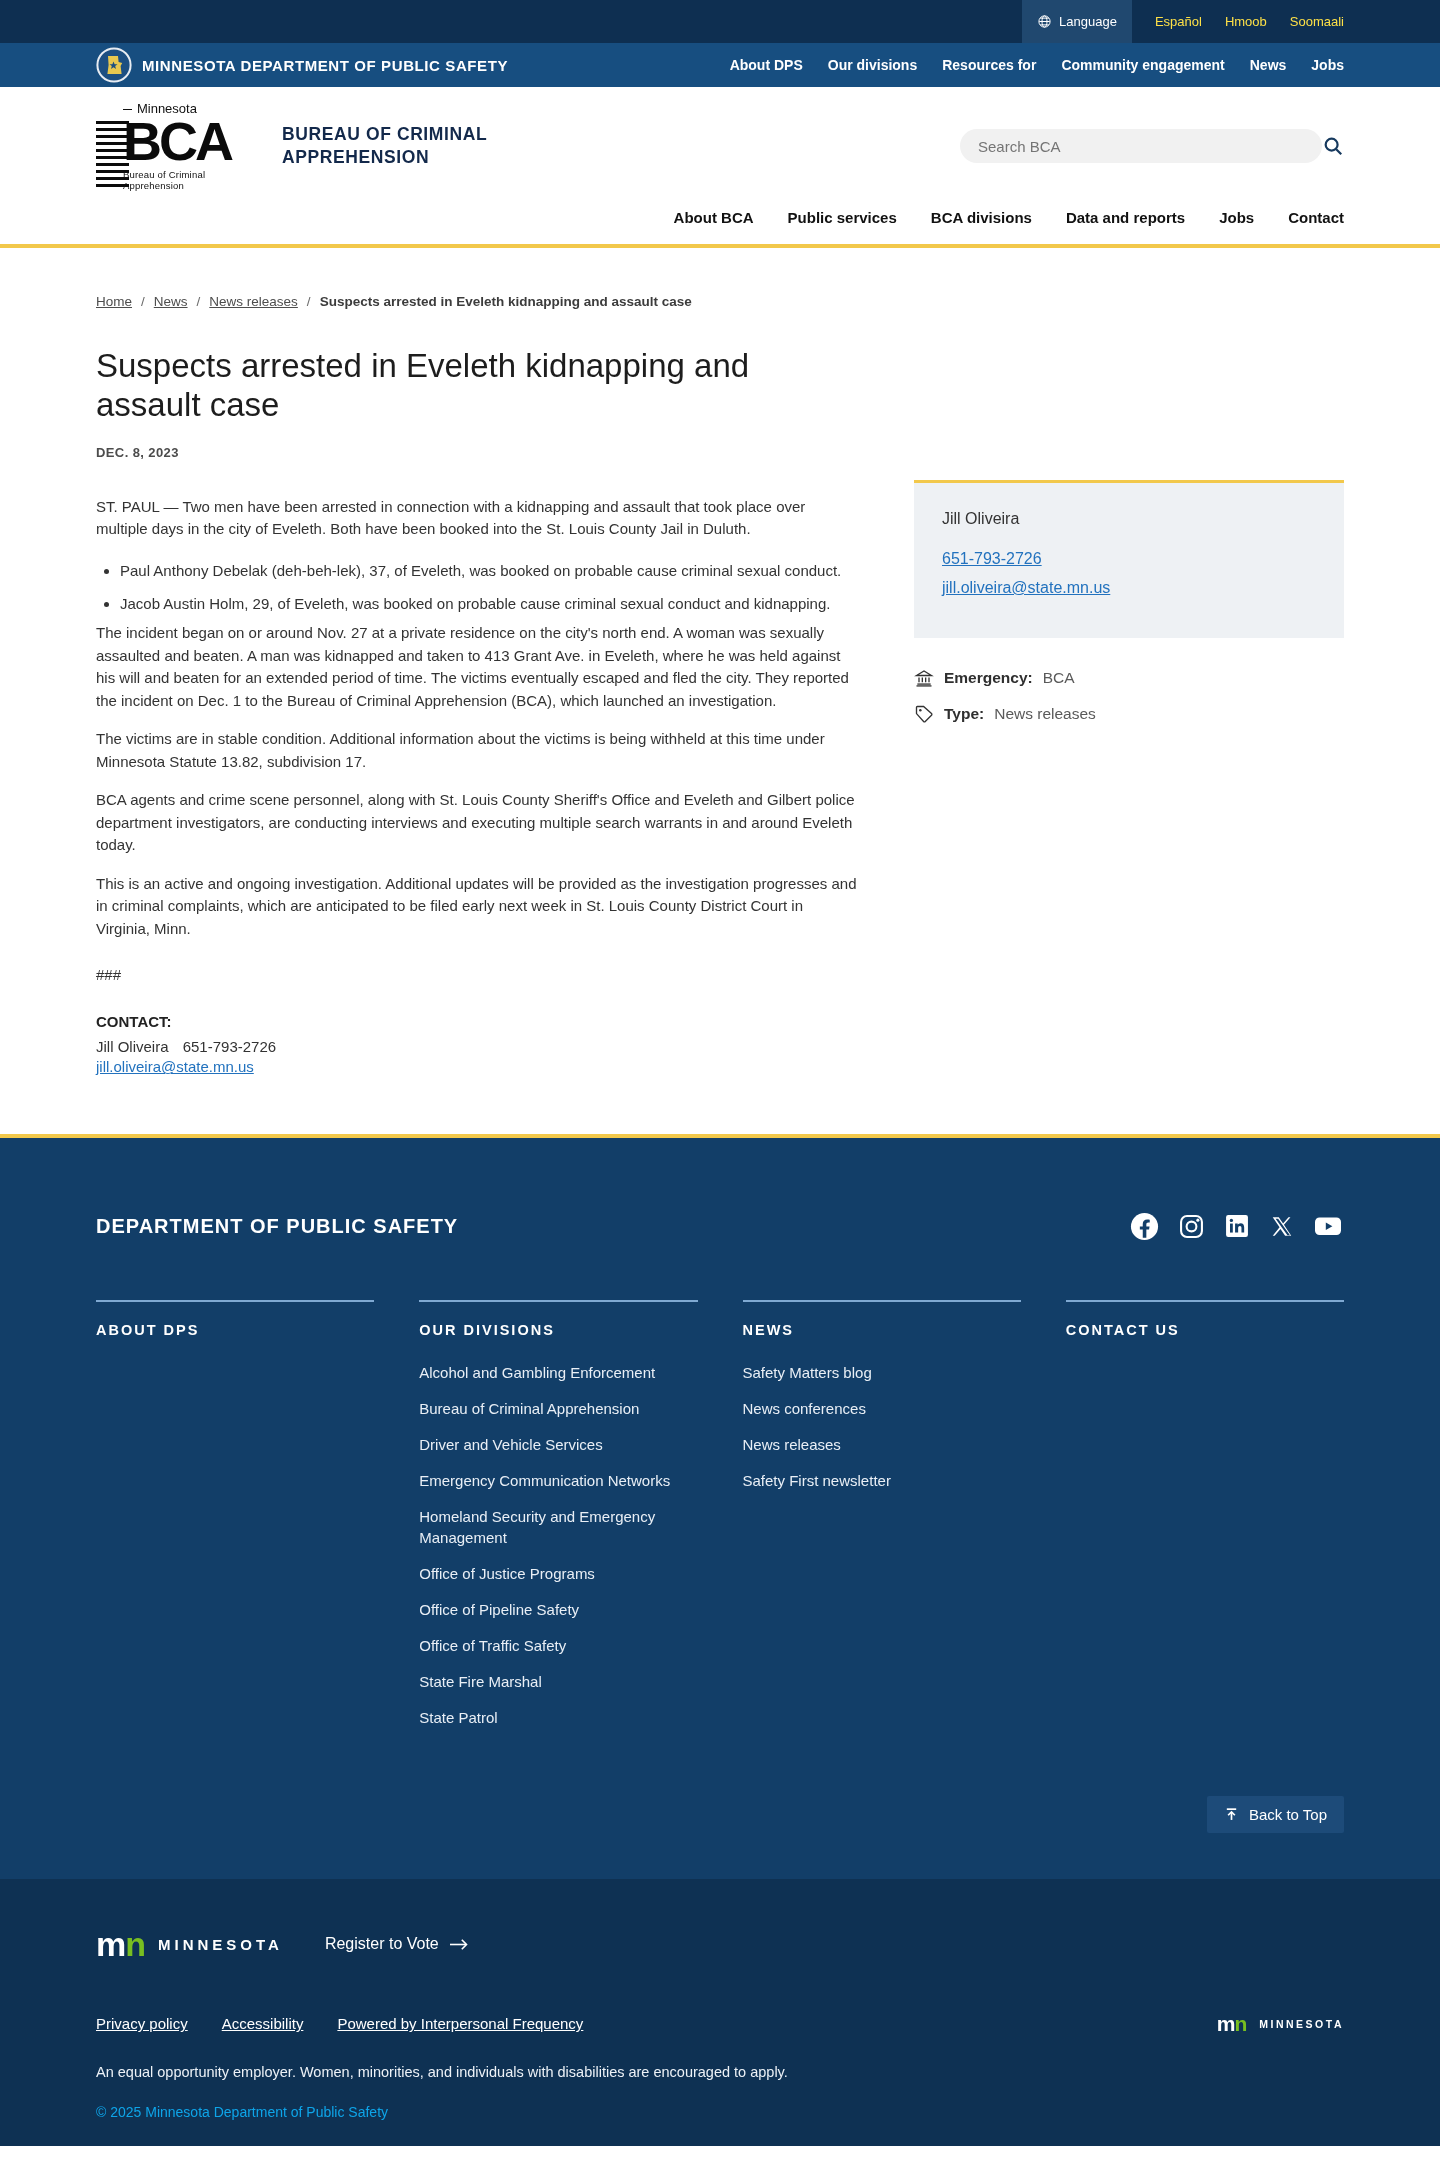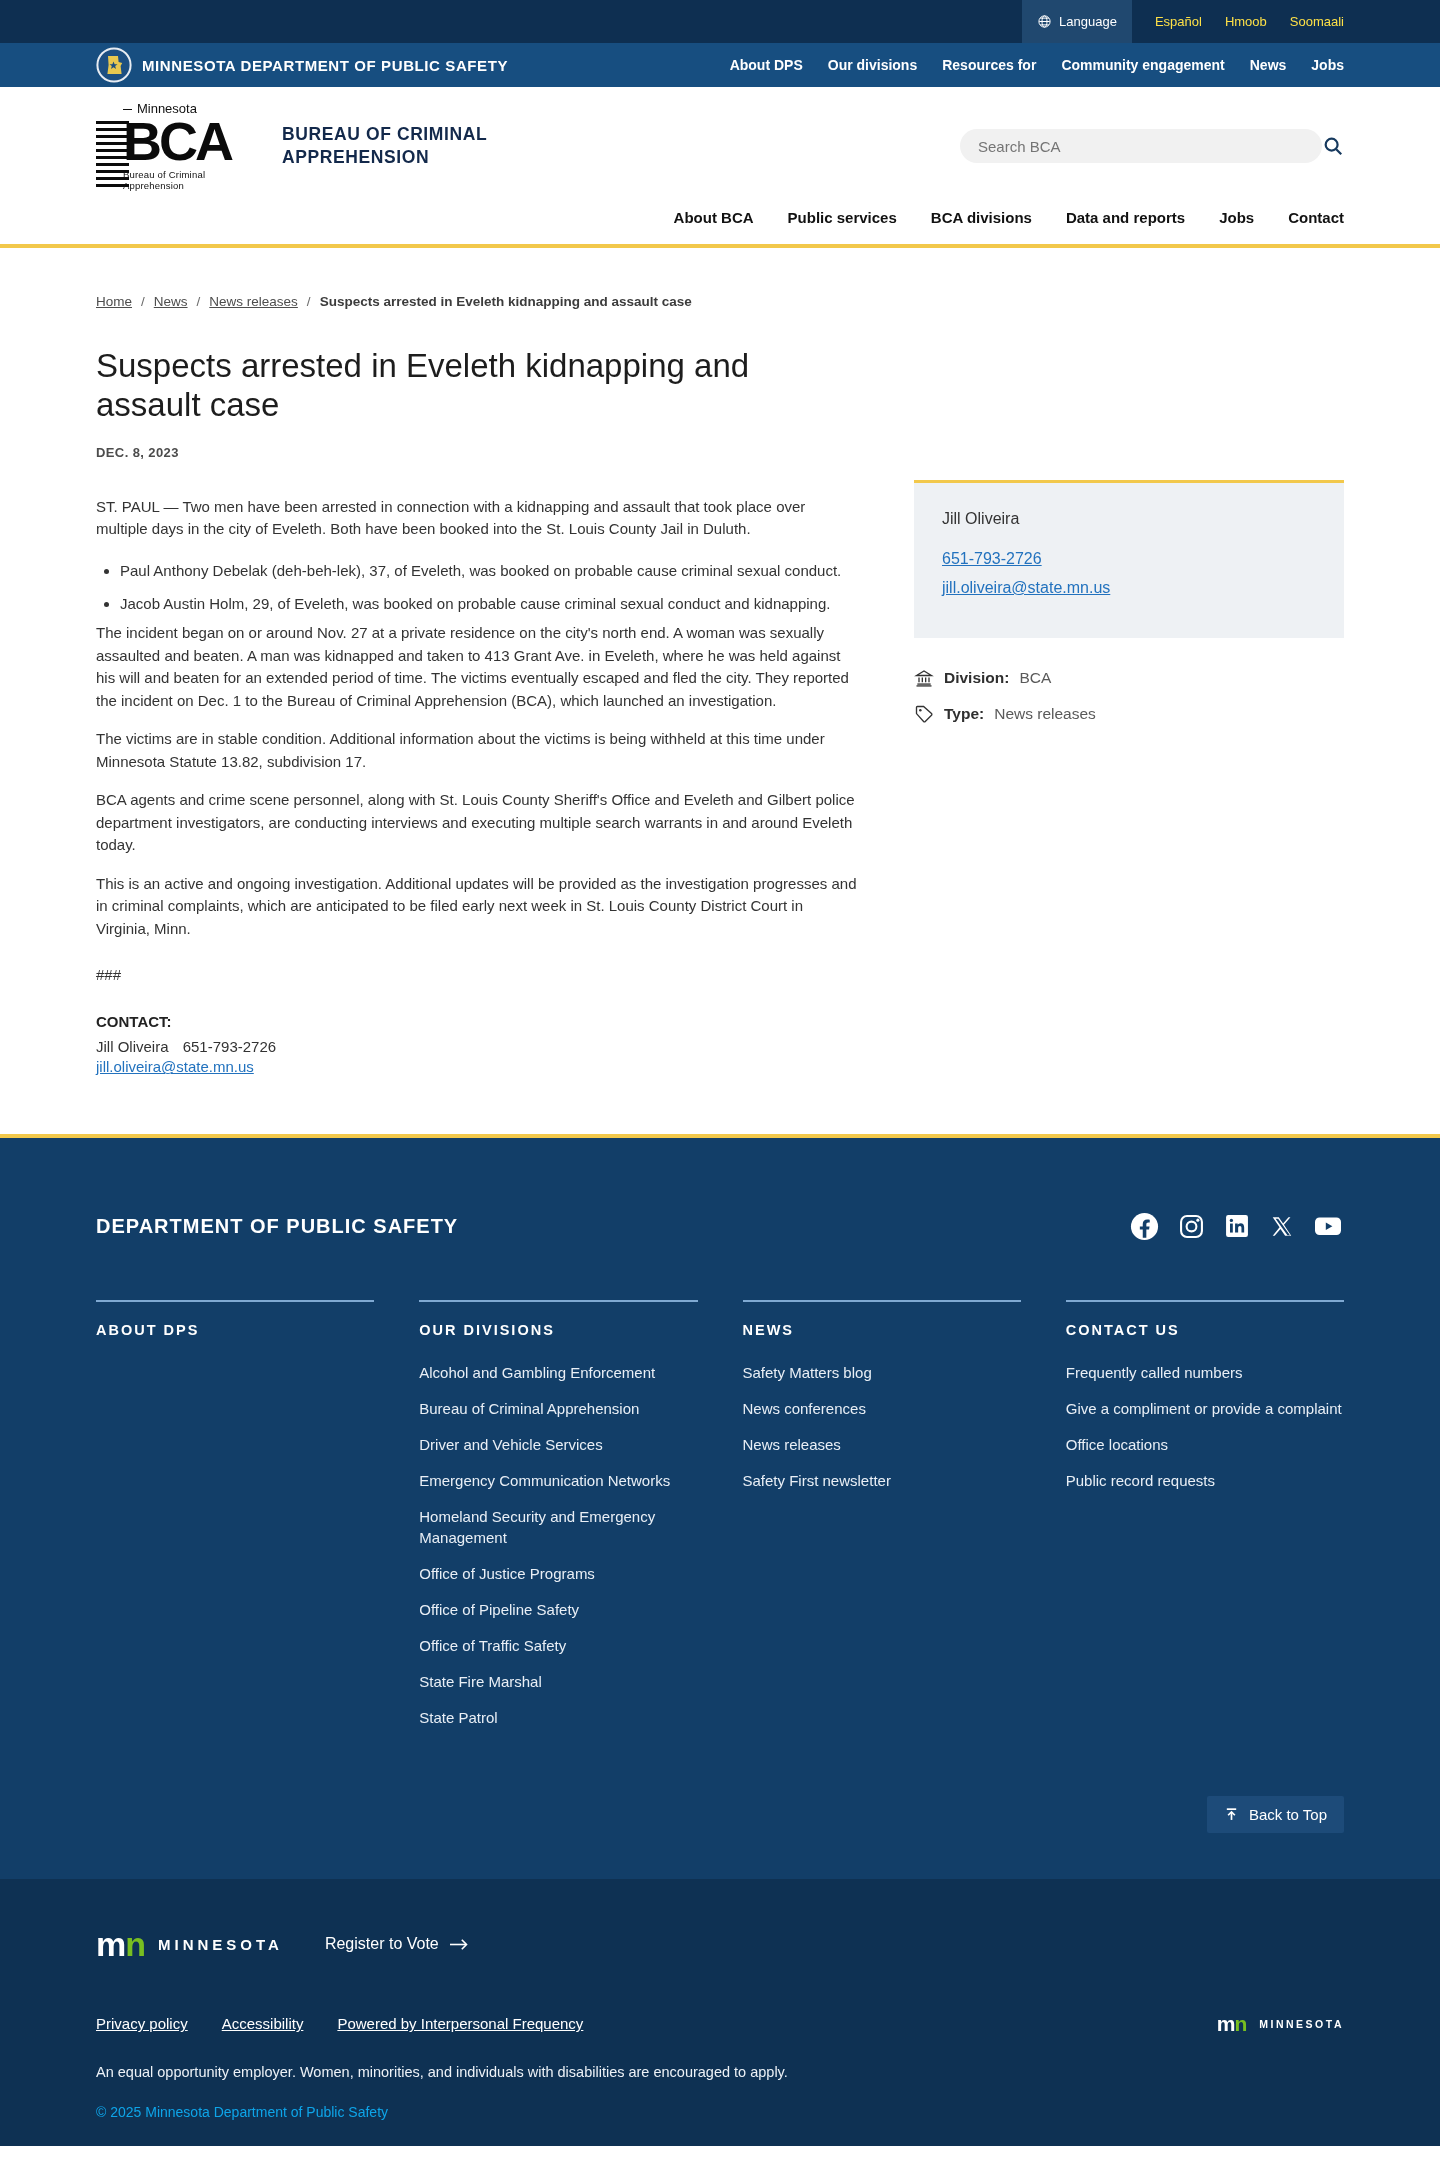--- a/index.html
+++ b/index.html
@@ -239,21 +239,21 @@
             <svg width="20" height="20" viewBox="0 0 24 24" fill="none" stroke="#333" stroke-width="1.6">
               <path d="M3 9 L12 3.5 L21 9 Z"></path>
                 <line x1="6" y1="11.5" x2="6" y2="17"></line>
                 <line x1="10" y1="11.5" x2="10" y2="17"></line>
               <line x1="14" y1="11.5" x2="14" y2="17"></line>
                 <line x1="18" y1="11.5" x2="18" y2="17"></line>
               <line x1="4" y1="19.3" x2="20" y2="19.3"></line>
                 <line x1="3" y1="21.5" x2="21" y2="21.5"></line>
             </svg>
           </span>
-          <span class="label">Division:</span>
+          <span class="label">Emergency:</span>
           <span class="value">BCA</span>
         </div>
         <div class="meta-row">
           <span style="display:flex;">
             <svg width="20" height="20" viewBox="0 0 24 24" fill="none" stroke="#333" stroke-width="1.6">
               <path d="M3 11.5 V4 a1 1 0 0 1 1 -1 h7.5 L21 11.5 a1.4 1.4 0 0 1 0 2 L13.5 21 a1.4 1.4 0 0 1 -2 0 Z"></path>
               <circle cx="7.6" cy="7.6" r="1.5" fill="#333" stroke="none"></circle>
             </svg>
           </span>
           <span class="label">Type:</span>
@@ -327,26 +327,20 @@
         <h3>NEWS</h3>
         <ul>
             <li><a>Safety Matters blog</a></li>
             <li><a>News conferences</a></li>
             <li><a>News releases</a></li>
             <li><a>Safety First newsletter</a></li>
           </ul>
       </div>
       <div class="fcol">
         <h3>CONTACT US</h3>
-        <ul>
-            <li><a>Frequently called numbers</a></li>
-            <li><a>Give a compliment or provide a complaint</a></li>
-            <li><a>Office locations</a></li>
-            <li><a>Public record requests</a></li>
-          </ul>
       </div>
     </div>
 
     <div class="back-top-row">
       <button class="back-top">
         <span style="display:flex;">
           <svg width="15" height="15" viewBox="0 0 16 16" fill="none" stroke="#fff" stroke-width="1.8">
             <path d="M3 2.3 h10"></path>
               <path d="M8 13.8 V5.3"></path>
               <path d="M4.4 8.8 L8 5.2 L11.6 8.8"></path>

